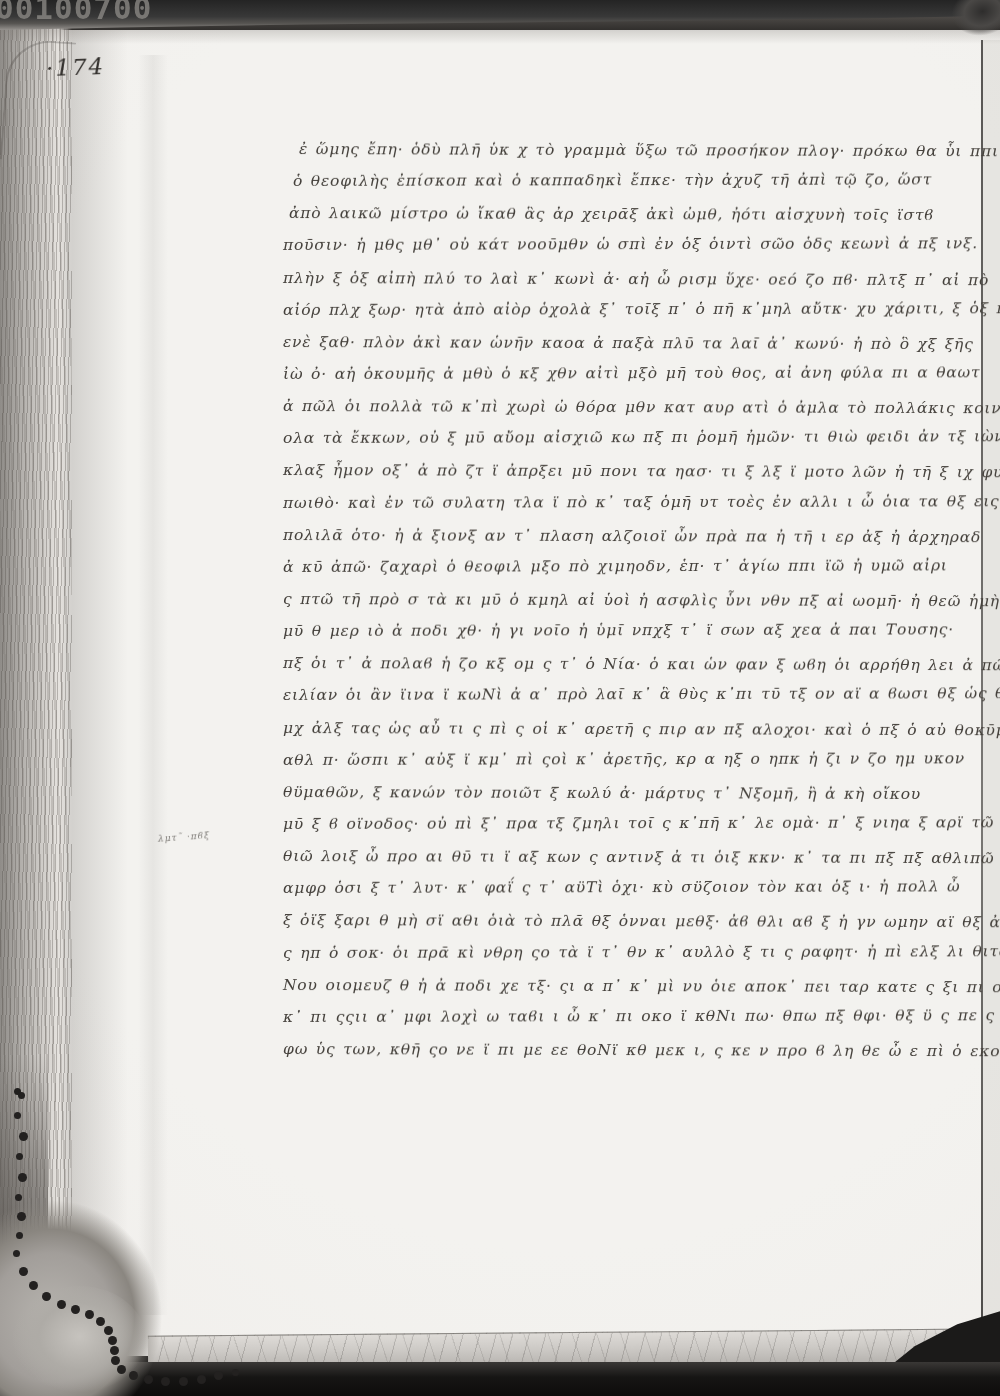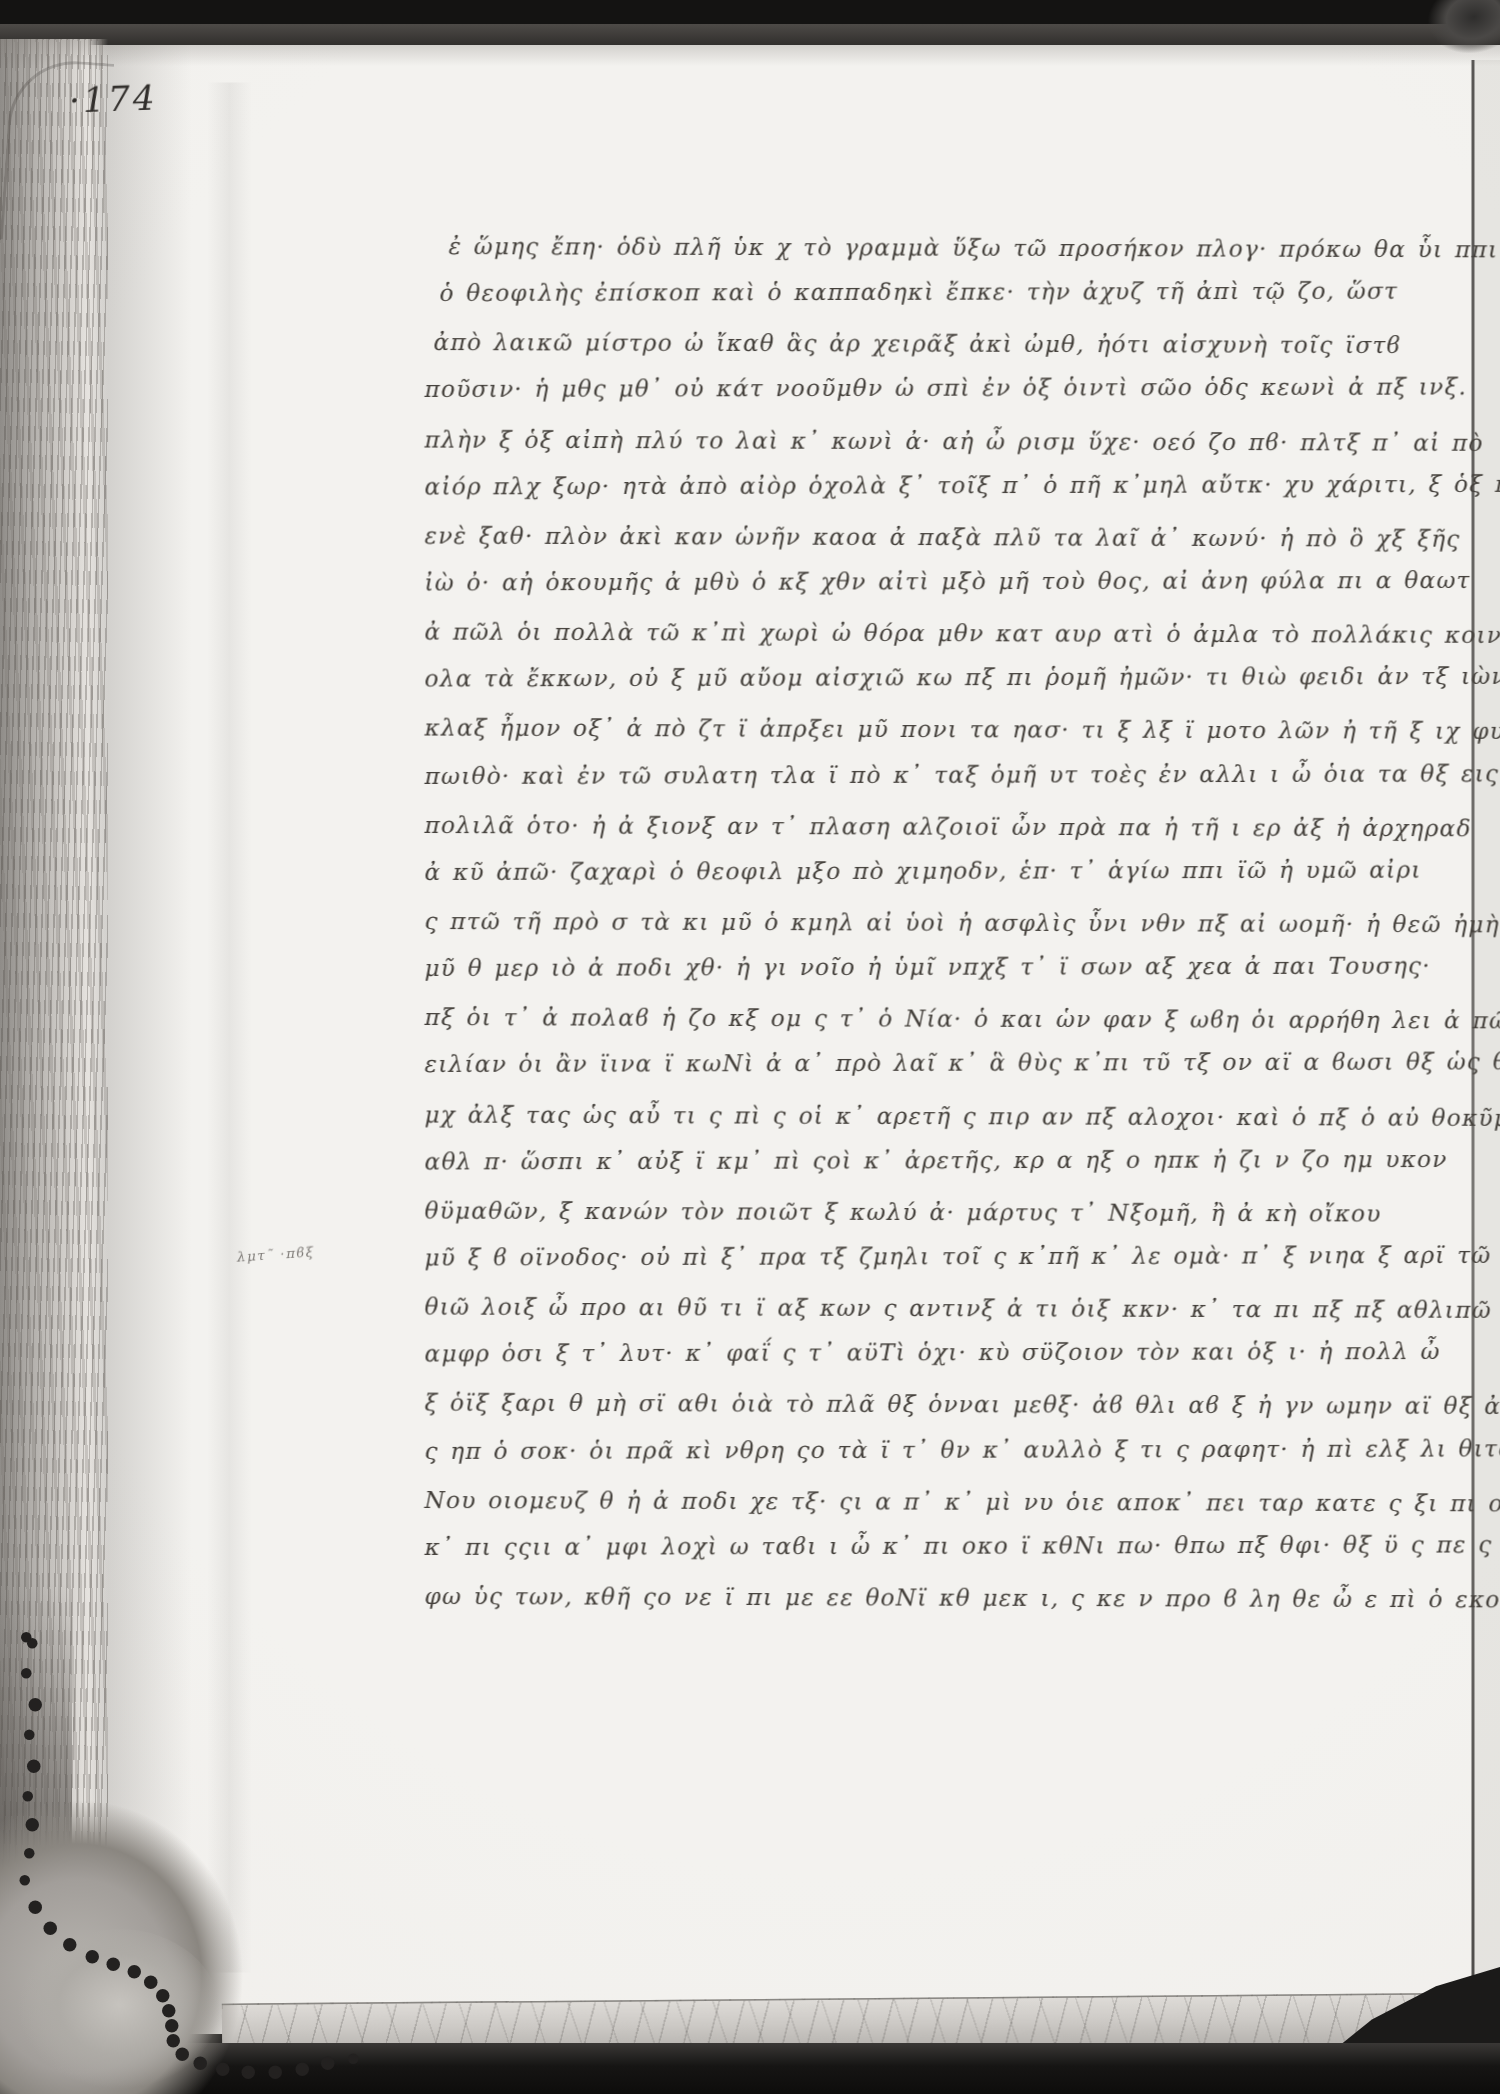--- a/index.html
+++ b/index.html
@@ -85,21 +85,21 @@
     position:absolute;left:46px;top:54px;z-index:4;
     font-size:23px;font-style:italic;color:#322f2c;
     letter-spacing:2px;filter:blur(.2px);transform:rotate(-2deg);
   }
   .margin-note{
     position:absolute;left:158px;top:832px;z-index:4;
     font-size:9px;font-style:italic;color:rgba(92,89,85,.78);
     letter-spacing:1px;transform:rotate(-4deg);filter:blur(.2px);
   }
   .text-block{
-    position:absolute;left:283px;top:148px;width:662px;z-index:4;
+    position:absolute;left:283px;top:133px;width:662px;z-index:4;
   }
   .ms-line{
     height:32.15px;line-height:32.15px;white-space:nowrap;
     font-size:15.5px;font-style:italic;color:var(--ink);
     letter-spacing:.8px;word-spacing:2px;
     filter:blur(.25px);
     transform-origin:left center;
   }
   .ms-line:nth-child(odd){transform:rotate(.18deg);}
   .ms-line:nth-child(even){transform:rotate(-.14deg);}
@@ -159,20 +159,23 @@
 
   <div class="page"></div>
   <div class="page-fold"></div>
 
   <div class="spine"></div>
   <div class="corner-curve"></div>
   <div class="gutter-shadow"></div>
   <div class="gutter-dark"></div>
 
   <div class="top-fade"></div>
+  <div class="top-band">
+    <div class="frame-number">00100700</div>
+  </div>
   <div class="corner-smudge"></div>
 
   <div class="right-strip"></div>
   <div class="right-line"></div>
 
   <div class="folio-number">·174</div>
 
   <div class="margin-note">λμτ῀ ·πϐξ</div>
 
   <div class="text-block">

